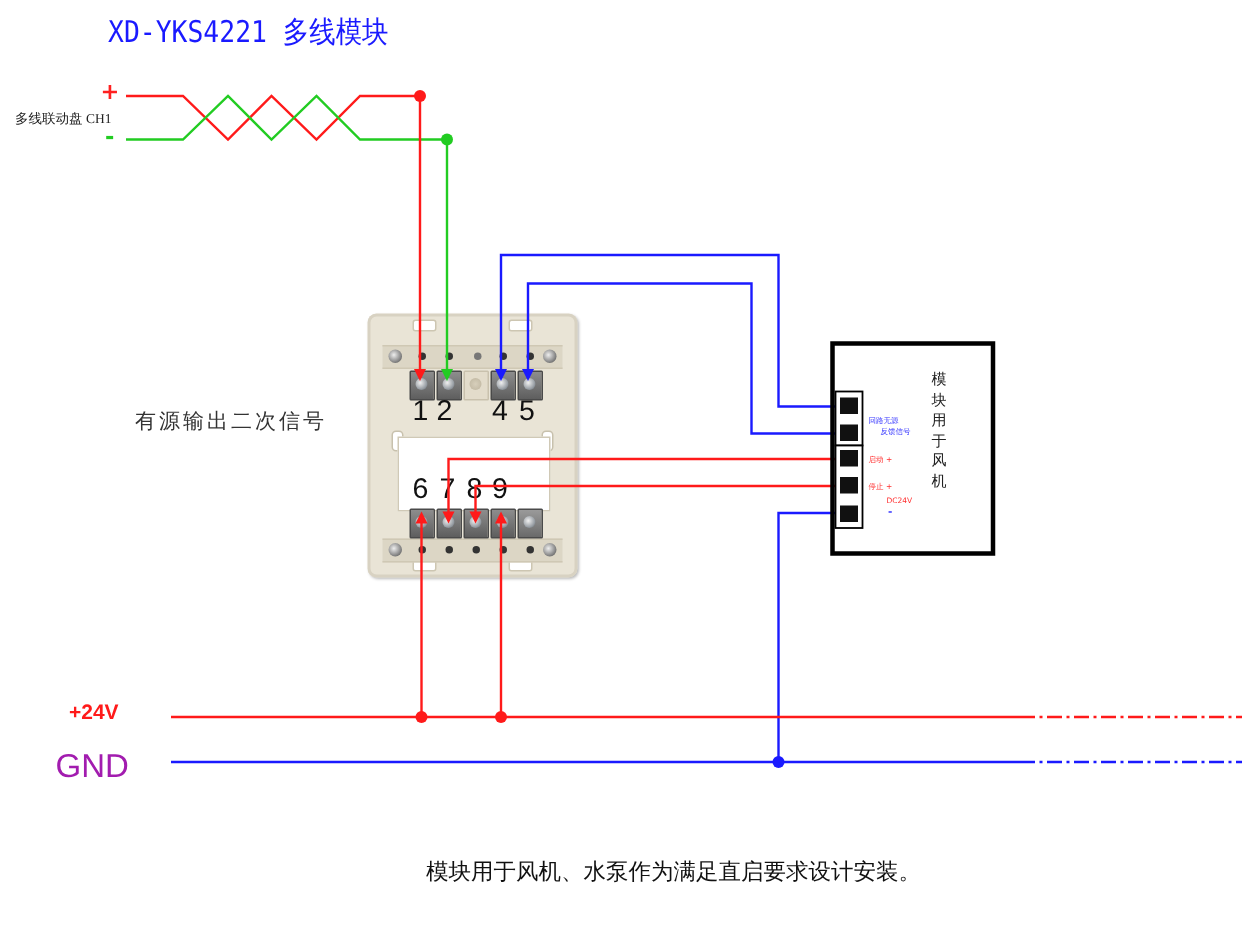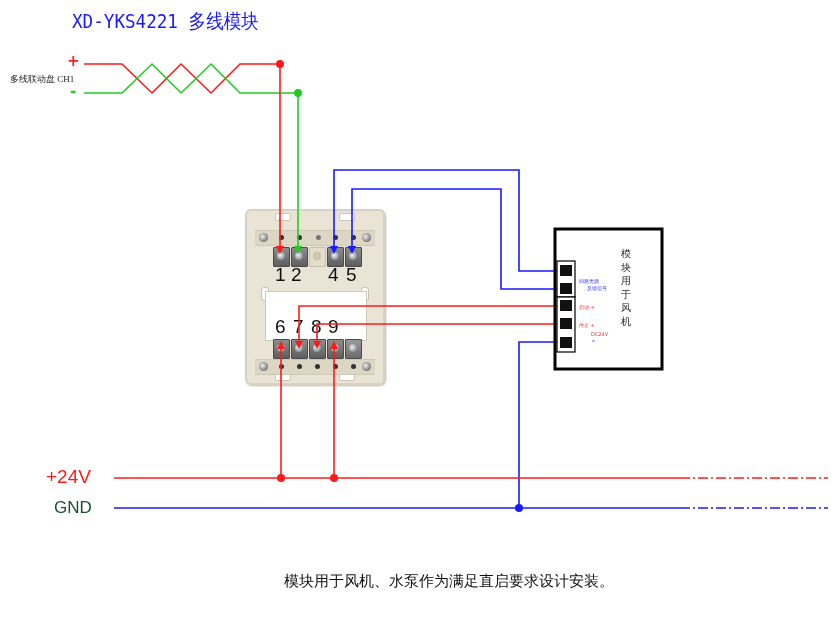--- a/index.html
+++ b/index.html
@@ -3,22 +3,22 @@
   <meta charset="utf-8">
   <style>
     html, body { margin: 0; padding: 0; background: #ffffff; }
     body { width: 840px; height: 629px; position: relative; overflow: hidden; font-family: "DejaVu Sans", sans-serif; }
     .abs { position: absolute; white-space: nowrap; }
     #title { left: 72px; top: 8px; font-family: "DejaVu Sans Mono", monospace; font-size: 20px; color: #1a1aff; letter-spacing: 0px; transform: scaleX(0.88); transform-origin: left top; }
     #panel-label { left: 10px; top: 73px; font-family: Liberation Serif, serif; font-size: 9px; color: #222; }
     #plus-sign { left: 67px; top: 52px; font-size: 15px; font-weight: bold; color: #ff2020; }
     #minus-sign { left: 70px; top: 82px; font-size: 15px; font-weight: bold; color: #22cc22; }
     #mode-label { left: 90px; top: 270px; font-size: 14px; color: #333; line-height: 22px; letter-spacing: 2px; font-family: "DejaVu Serif", serif; }
-    #v24-label { left: 46px; top: 466px; font-family: "Liberation Sans", sans-serif; font-size: 19px; color: #ff1a1a; }
-    #gnd-label { left: 54px; top: 498px; font-family: "Liberation Sans", sans-serif; font-size: 17px; color: #14532d; }
+    #v24-label { left: 46px; top: 466px; font-family: "Liberation Sans", sans-serif; font-size: 14px; color: #ff1a1a; font-weight: bold; }
+    #gnd-label { left: 37px; top: 498px; font-family: "Liberation Sans", sans-serif; font-size: 22px; color: #a21caf; }
     #note { left: 248px; top: 568px; font-size: 15px; color: #111; line-height: 26px; font-family: "DejaVu Sans", sans-serif; }
     #note .l2 { padding-left: 36px; }
     .tnum { font-family: "Liberation Sans", sans-serif; font-size: 19px; color: #111; }
     #device-title { left: 619px; top: 247px; width: 14px; font-size: 10px; line-height: 13.5px; color: #222; white-space: normal; text-align: center; }
     .dev-small { font-size: 5px; line-height: 6px; }
     .c-blue { color: #3333ff; }
     .c-red { color: #ff3030; }
     
     #module { left: 245px; top: 209px; width: 140px; height: 176px; background: #e9e4d6; border-radius: 6px; box-shadow: inset 0 0 0 2px #d8d2c2, 1px 1px 2px #bbb; }
     #module .window { position: absolute; left: 20px; top: 82px; width: 100px; height: 48px; background: #ffffff; border: 1px solid #d0c9b6; }
@@ -36,20 +36,21 @@
 </head>
 <body>
 
 <div class="abs" id="title">XD-YKS4221 多线模块</div>
 
 <div class="abs" id="plus-sign">+</div>
 <div class="abs" id="panel-label">多线联动盘 CH1</div>
 <div class="abs" id="minus-sign">-</div>
 
 <div class="abs" id="mode-label">
+  <div>有源输出二次信号</div>
 </div>
 
 <div class="abs" id="module">
   <div class="slot-tab" style="left:30px; top:4px;"></div>
   <div class="slot-tab" style="left:94px; top:4px;"></div>
   <div class="slot-tab" style="left:30px; top:164px;"></div>
   <div class="slot-tab" style="left:94px; top:164px;"></div>
   <div class="side-slot" style="left:16px;"></div>
   <div class="side-slot" style="left:116px;"></div>
   <div class="window"></div>

